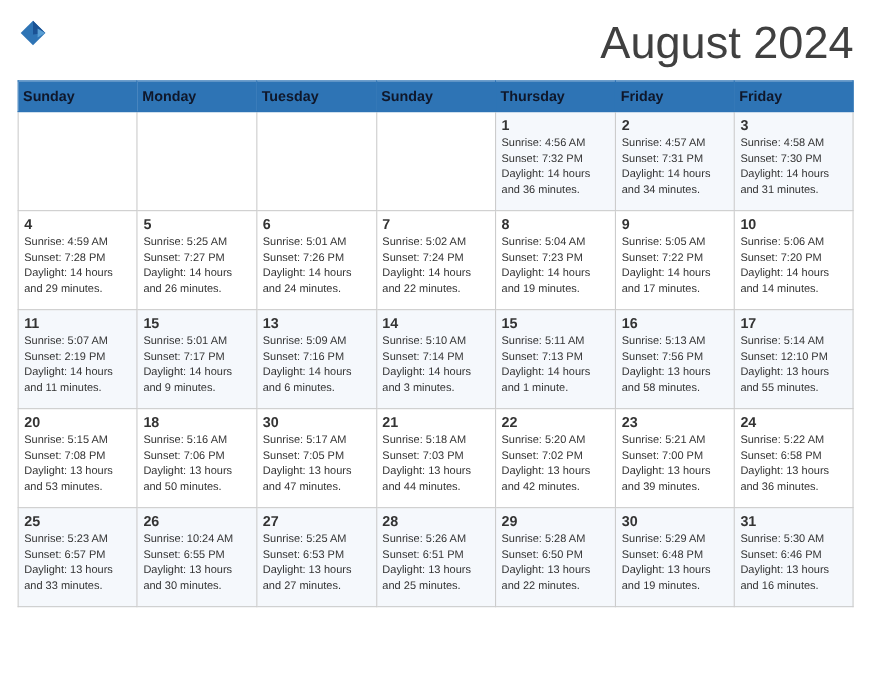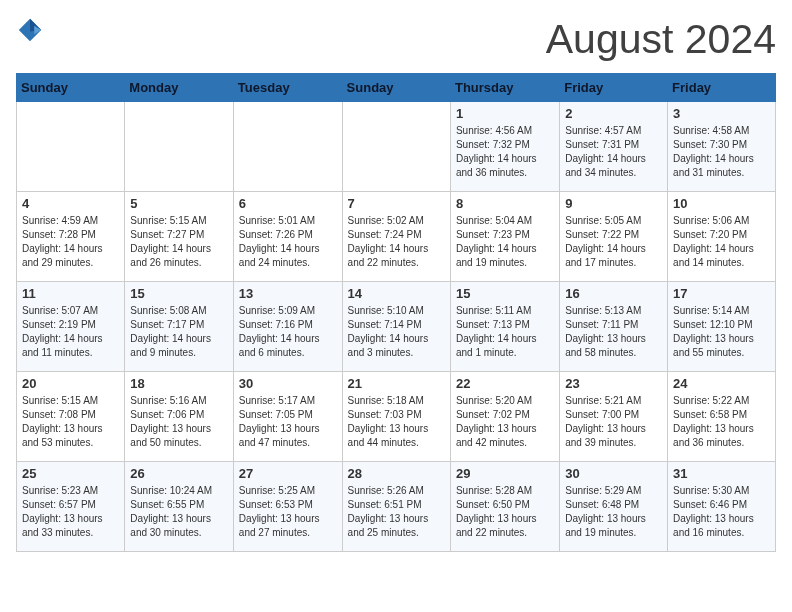--- a/index.html
+++ b/index.html
@@ -145,21 +145,21 @@
       <tr>
         <td>
           <div class="day-number">4</div>
           <div class="day-info">Sunrise: 4:59 AM
 Sunset: 7:28 PM
 Daylight: 14 hours
 and 29 minutes.</div>
         </td>
         <td>
           <div class="day-number">5</div>
-          <div class="day-info">Sunrise: 5:15 AM
+          <div class="day-info">Sunrise: 5:25 AM
 Sunset: 7:27 PM
 Daylight: 14 hours
 and 26 minutes.</div>
         </td>
         <td>
           <div class="day-number">6</div>
           <div class="day-info">Sunrise: 5:01 AM
 Sunset: 7:26 PM
 Daylight: 14 hours
 and 24 minutes.</div>
@@ -196,21 +196,21 @@
       <tr>
         <td>
           <div class="day-number">11</div>
           <div class="day-info">Sunrise: 5:07 AM
 Sunset: 2:19 PM
 Daylight: 14 hours
 and 11 minutes.</div>
         </td>
         <td>
           <div class="day-number">15</div>
-          <div class="day-info">Sunrise: 5:08 AM
+          <div class="day-info">Sunrise: 5:01 AM
 Sunset: 7:17 PM
 Daylight: 14 hours
 and 9 minutes.</div>
         </td>
         <td>
           <div class="day-number">13</div>
           <div class="day-info">Sunrise: 5:09 AM
 Sunset: 7:16 PM
 Daylight: 14 hours
 and 6 minutes.</div>
@@ -225,21 +225,21 @@
         <td>
           <div class="day-number">15</div>
           <div class="day-info">Sunrise: 5:11 AM
 Sunset: 7:13 PM
 Daylight: 14 hours
 and 1 minute.</div>
         </td>
         <td>
           <div class="day-number">16</div>
           <div class="day-info">Sunrise: 5:13 AM
-Sunset: 7:11 PM
+Sunset: 7:56 PM
 Daylight: 13 hours
 and 58 minutes.</div>
         </td>
         <td>
           <div class="day-number">17</div>
           <div class="day-info">Sunrise: 5:14 AM
 Sunset: 12:10 PM
 Daylight: 13 hours
 and 55 minutes.</div>
         </td>

